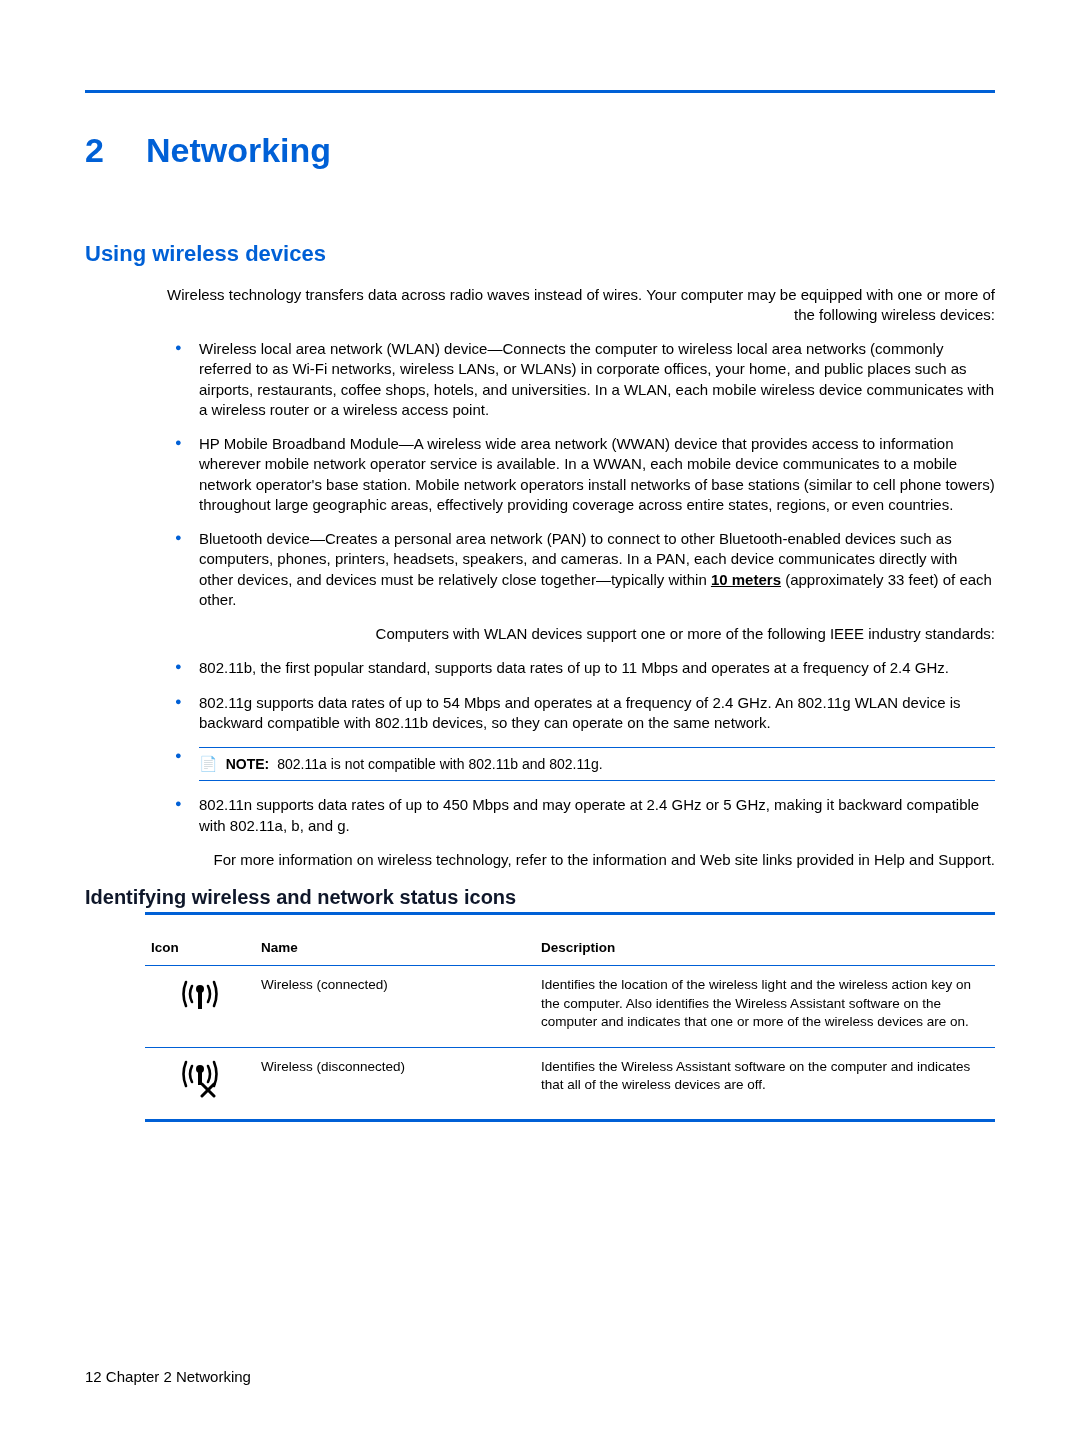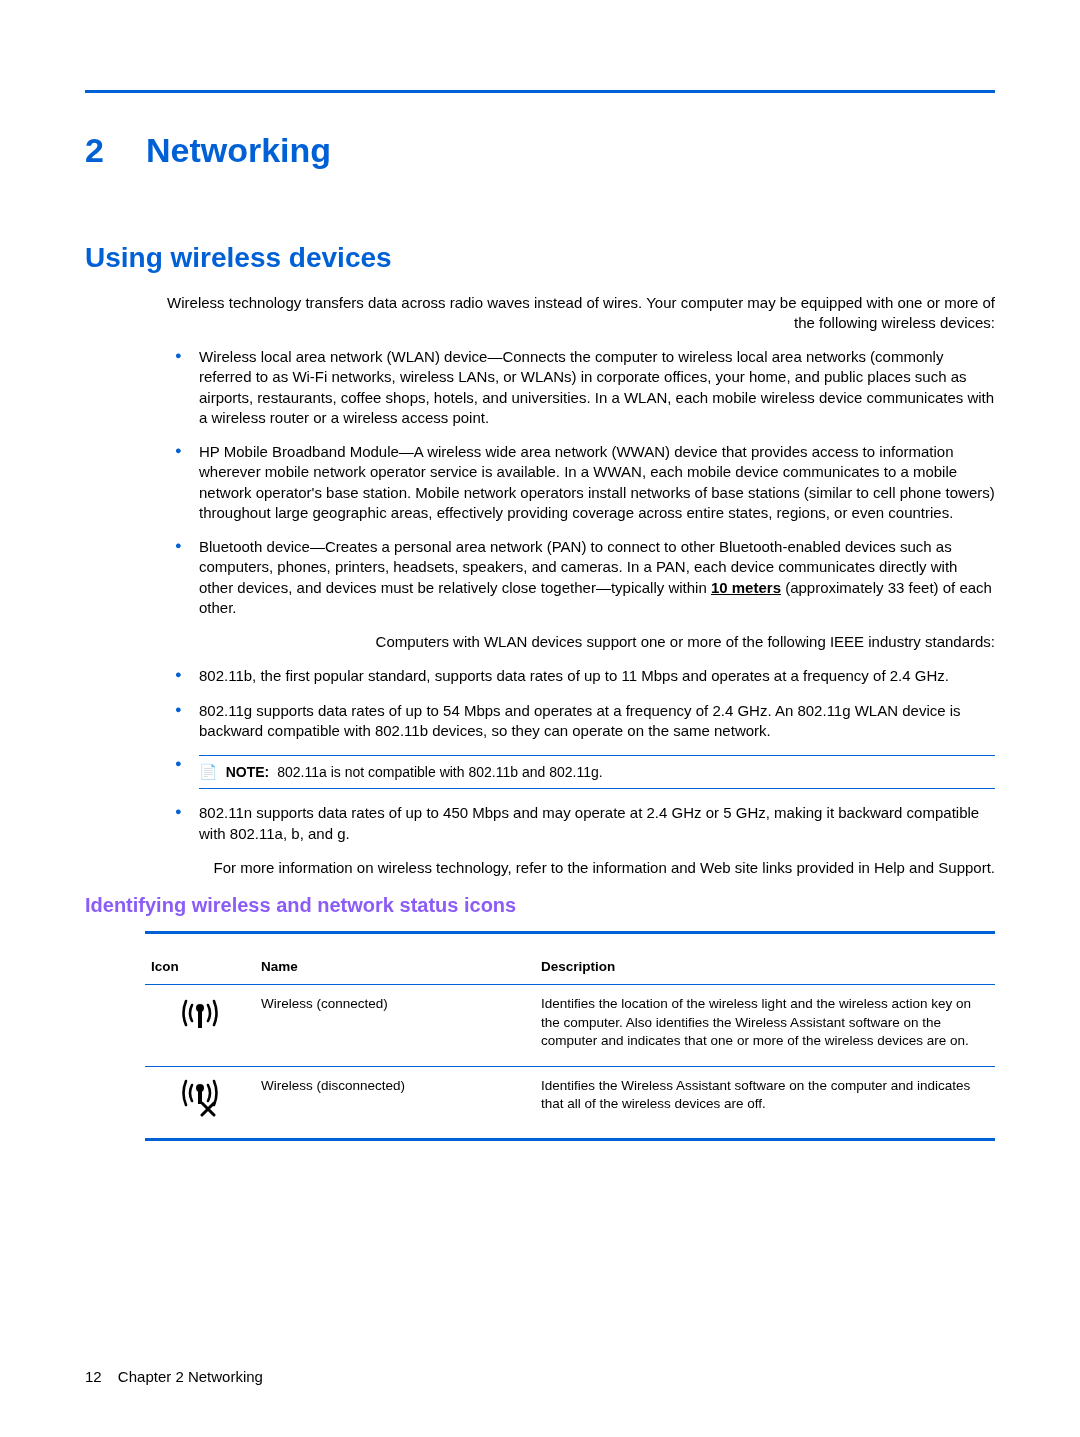--- a/index.html
+++ b/index.html
@@ -21,29 +21,29 @@
   .chapter-head {
     color: #0060d6;
     font-weight: bold;
     font-size: 34px;
     display: flex;
     gap: 42px;
     margin-bottom: 65px;
   }
   .h2 {
     color: #0060d6;
-    font-size: 28px;
+    font-size: 22px;
     font-weight: bold;
     margin-bottom: 16px;
   }
   .h3 {
-    color: #8b5cf6;
+    color: #0f172a;
     font-size: 20px;
     font-weight: bold;
-    margin-bottom: 12px;
+    margin-bottom: 1px;
   }
   .body-block {
     margin-left: 60px;
   }
   p.para {
     margin-bottom: 14px;
     text-align: right;
   }
   ul.bullets {
     list-style: none;
@@ -100,21 +100,21 @@
   .col-icon { width: 110px; }
   .col-name { width: 280px; }
   .icon-cell { text-align: center; padding-top: 6px !important; }
   .wireless-svg { width: 48px; height: 44px; }
   .footer {
     position: absolute;
     bottom: 50px;
     left: 85px;
     font-size: 15px;
   }
-  .footer .pn { margin-right: 12px; }
+  .footer .pn { margin-right: 0; }
   .bold { font-weight: bold; text-decoration: underline; }
 </style>
 </head>
 <body>
 
 <div class="top-rule"></div>
 
 <div class="chapter-head">
   <span>2</span>
   <span>Networking</span>

